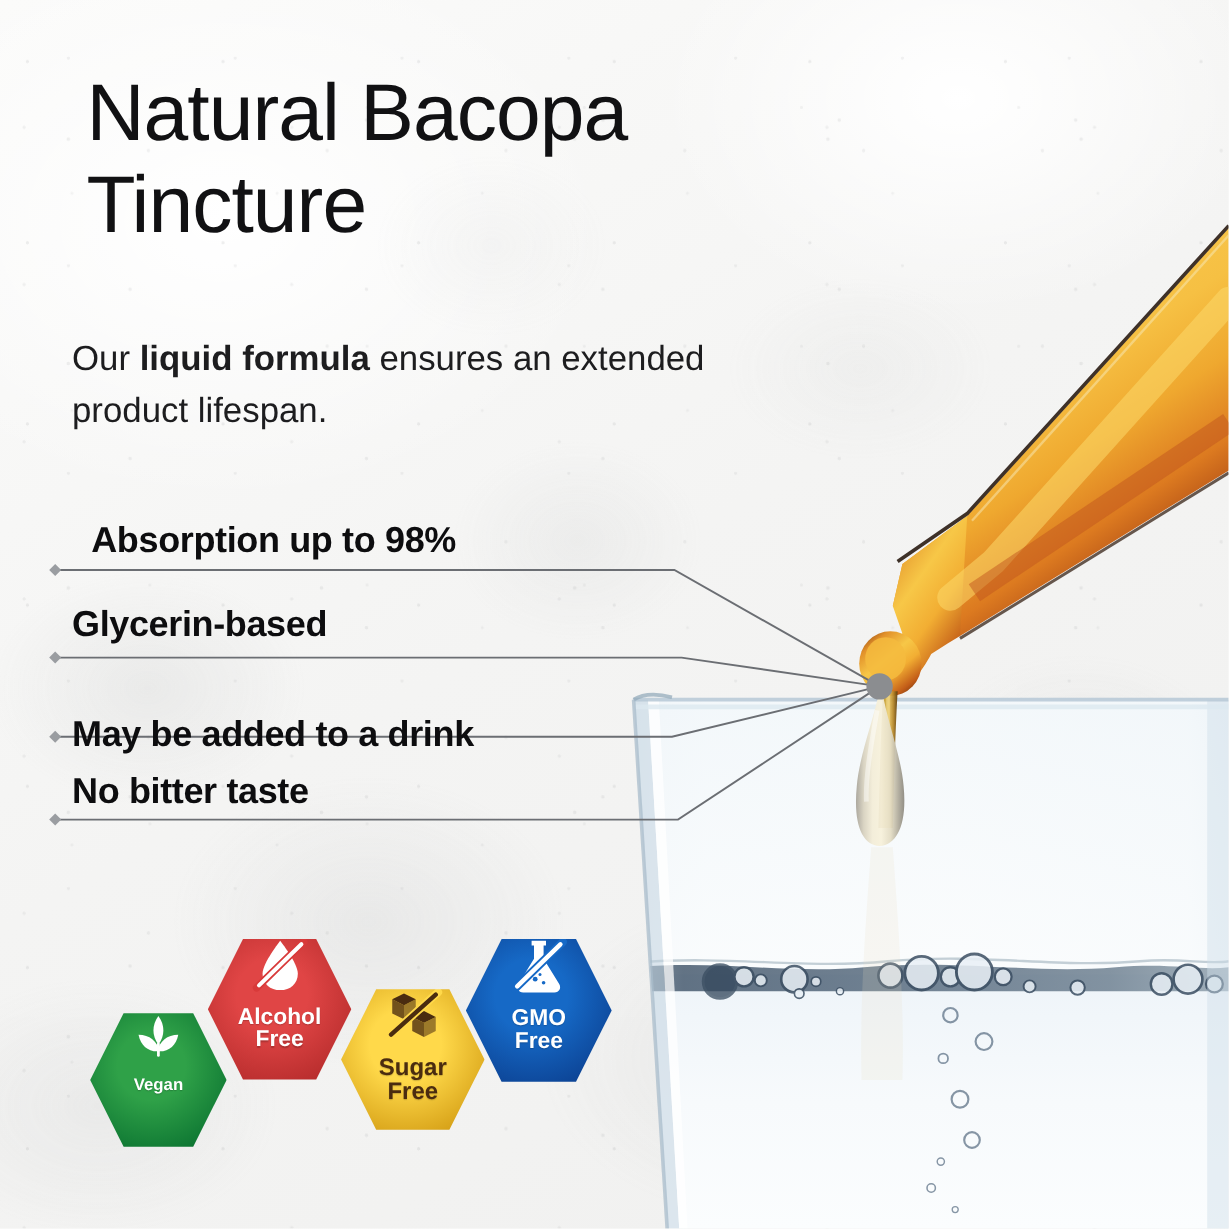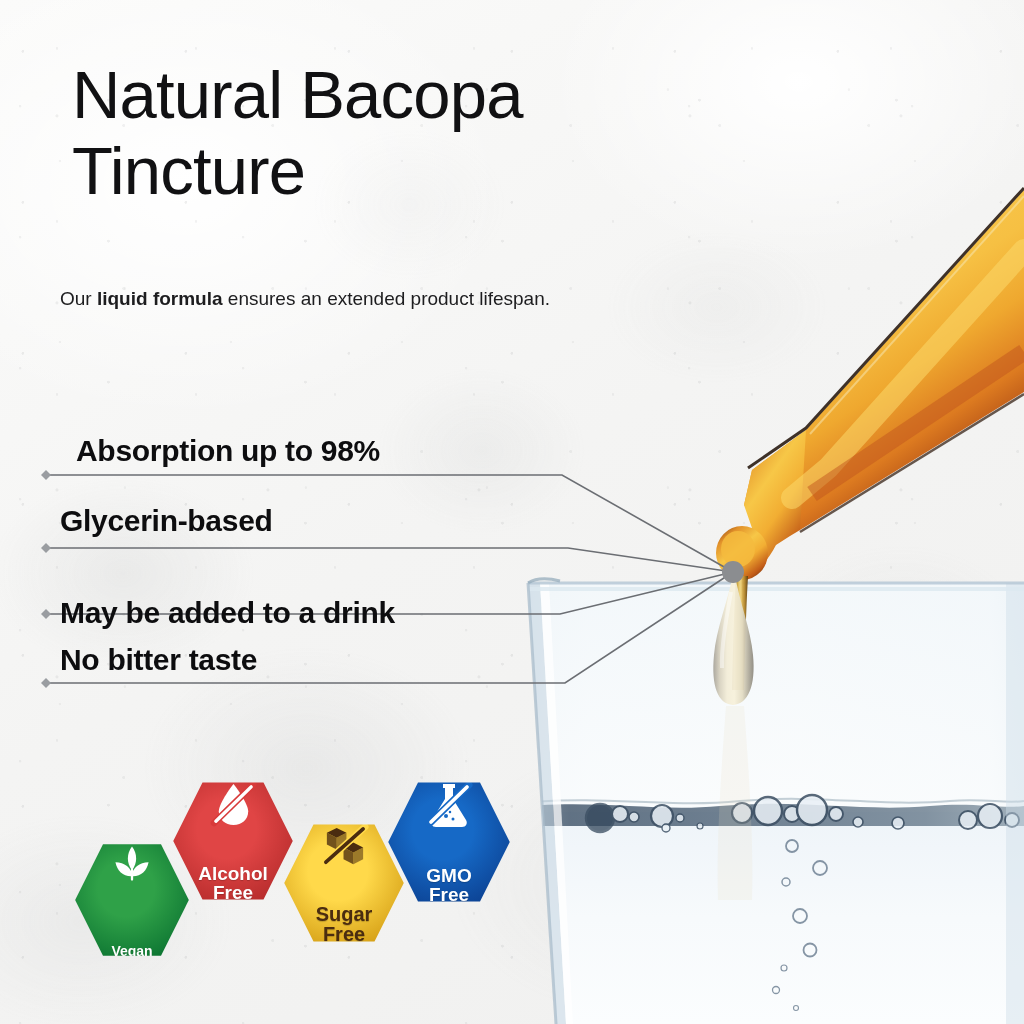--- a/index.html
+++ b/index.html
@@ -58,39 +58,39 @@
     width:640px;
     font-size:67px; line-height:76px;
     font-weight:300; letter-spacing:-0.8px;
     color:#111113;
     white-space:pre-line;
     margin-left:12px;
   }
   .subtitle {
     position:absolute; left:60px; top:277px;
     width:540px;
-    font-size:19px; line-height:44px;
+    font-size:29px; line-height:44px;
     font-weight:300; color:#1d1d1f;
   }
   .subtitle b { font-weight:700; }
 
   
   .feature-label {
     position:absolute;
     font-size:30px; font-weight:600;
     color:#0d0d0f; letter-spacing:-0.3px;
     white-space:nowrap;
   }
 
   
   .badges { position:absolute; left:0; top:0; }
   .badge {
     position:absolute;
     display:flex; flex-direction:column;
-    align-items:center; justify-content:space-between;
+    align-items:center; justify-content:flex-start;
     clip-path:polygon(25% 2%, 75% 2%, 99% 50%, 75% 98%, 25% 98%, 1% 50%);
     color:#ffffff;
     text-align:center;
     filter:drop-shadow(0 3px 5px rgba(0,0,0,.22));
   }
   .badge .b-ico { display:block; }
   .badge .b-txt {
     font-weight:700;
     line-height:1.0;
     text-shadow:0 1px 1px rgba(0,0,0,.20);

